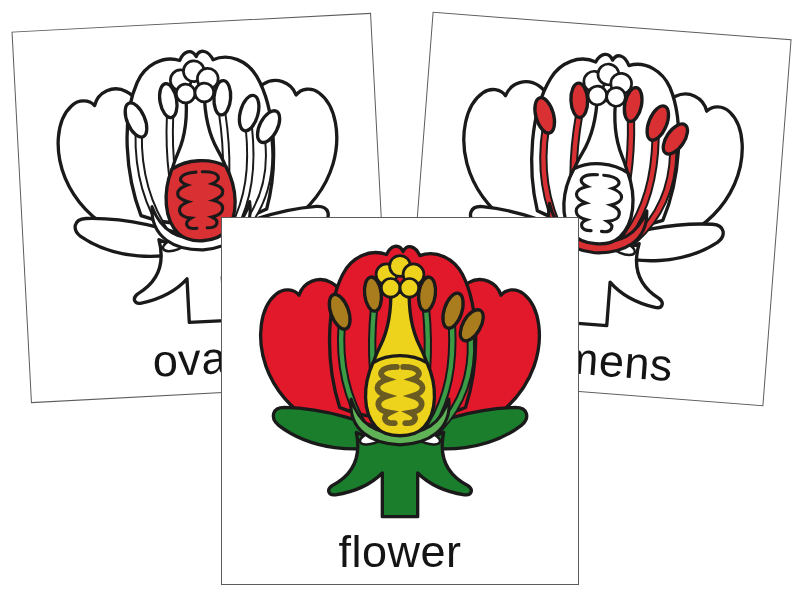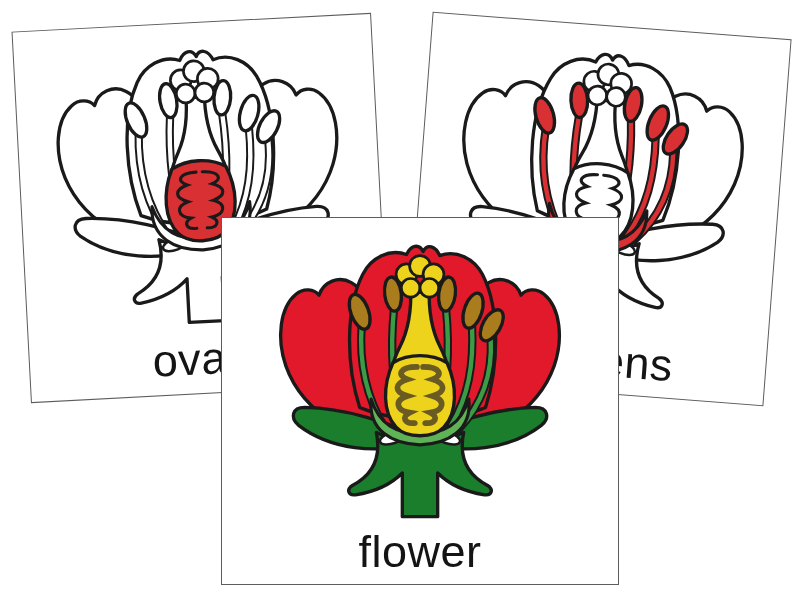--- a/index.html
+++ b/index.html
@@ -6,21 +6,21 @@
   .stage{
     position:relative;width:802px;height:598px;background:#ffffff;overflow:hidden;
     font-family:"Liberation Sans", sans-serif;
   }
   .card{
     position:absolute;background:#ffffff;border:1px solid #5c5c5c;
     display:flex;flex-direction:column;align-items:center;box-sizing:border-box;
   }
   .card--ovary  {left:21px; top:22px; width:360px;height:372px;transform:rotate(-3deg); z-index:1;}
   .card--stamens{left:418px;top:25px; width:360px;height:368px;transform:rotate(4.4deg);z-index:1;}
-  .card--flower {left:221px;top:217px;width:398px;height:368px;z-index:3;}
+  .card--flower {left:221px;top:217px;width:358px;height:368px;z-index:3;}
   .art{flex:0 0 auto;margin-top:2px;line-height:0;}
   .flower-svg{width:312px;height:300px;}
   .label{
     flex:1 1 auto;display:flex;align-items:center;justify-content:center;
     font-size:45px;color:#141414;letter-spacing:0.5px;white-space:nowrap;
   }
 
   
   .flower-svg .petal  {fill:var(--petal);  stroke:var(--line);stroke-width:3.2;stroke-linejoin:round;}
   .flower-svg .sepal  {fill:var(--sepal);  stroke:var(--line);stroke-width:3.2;stroke-linejoin:round;}

